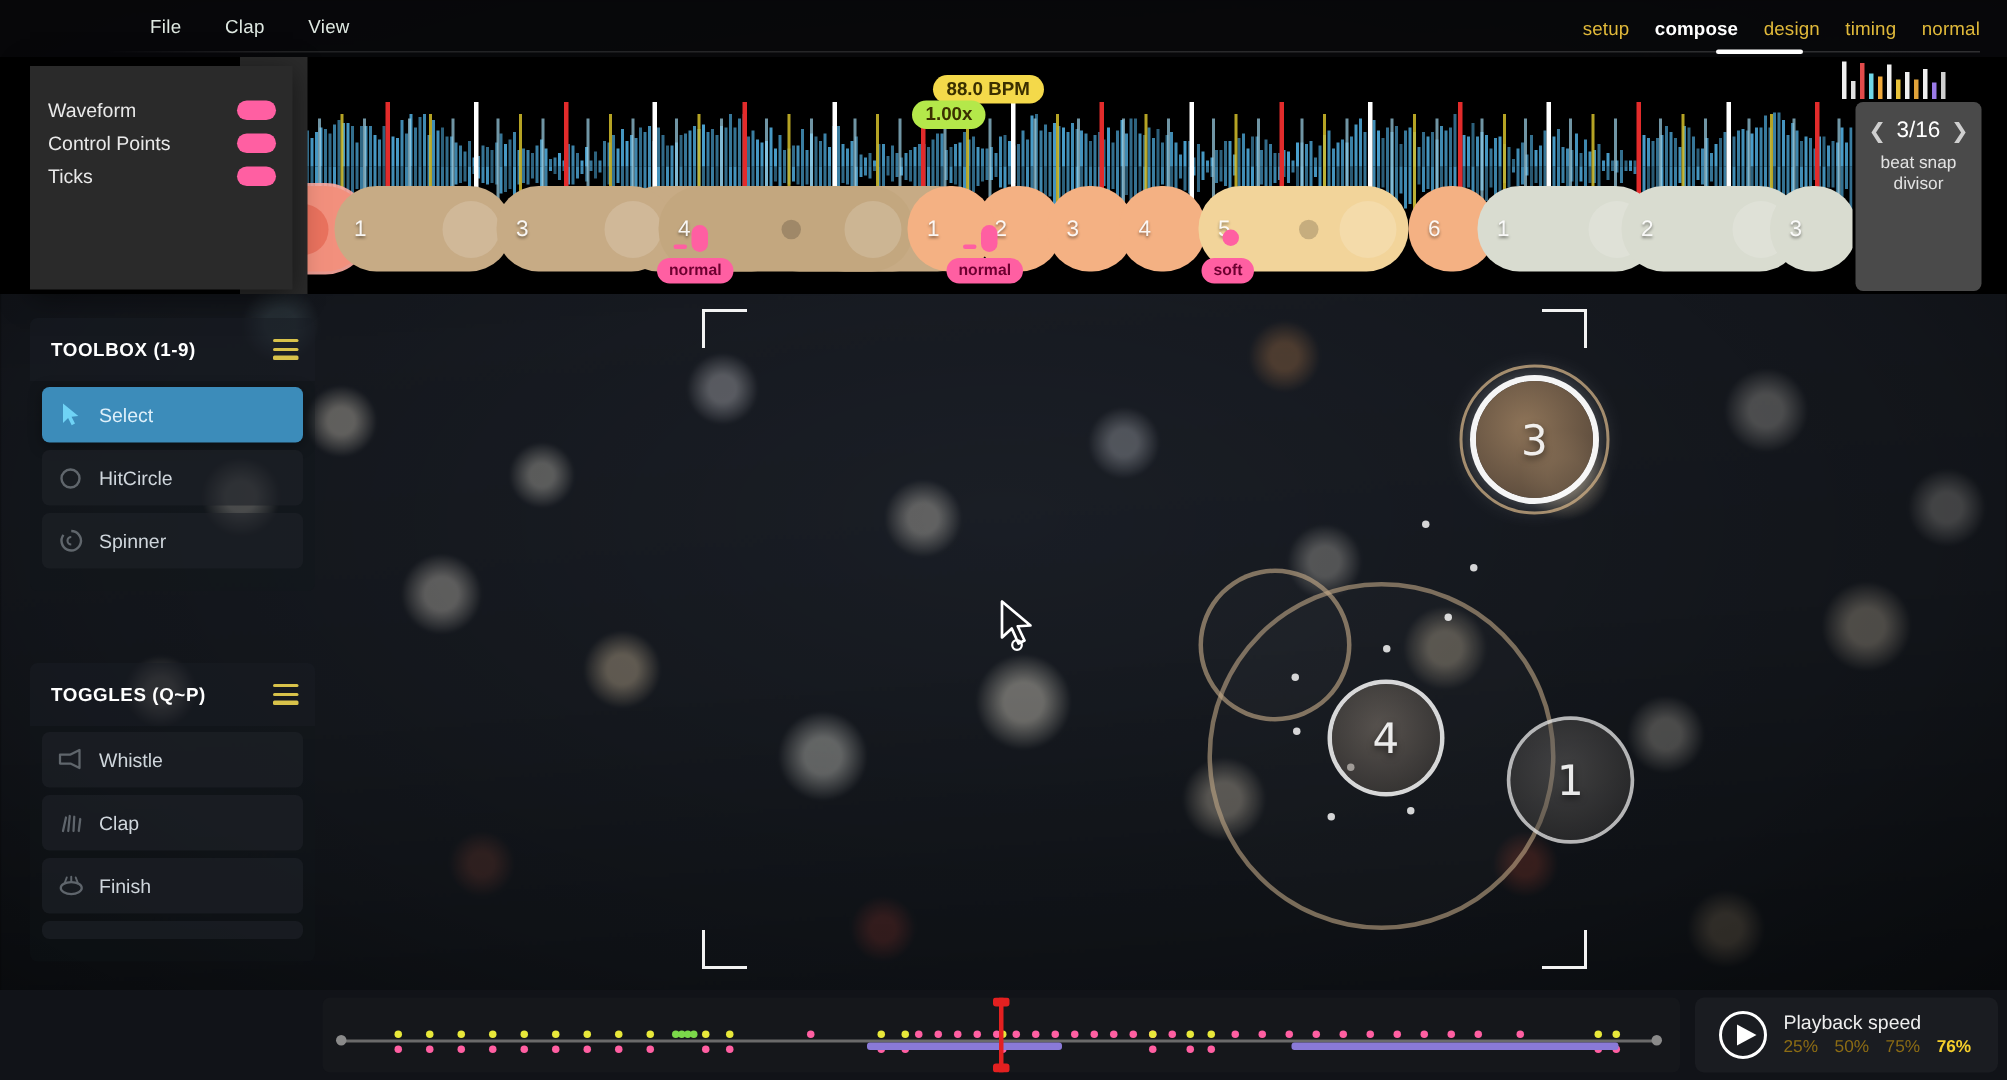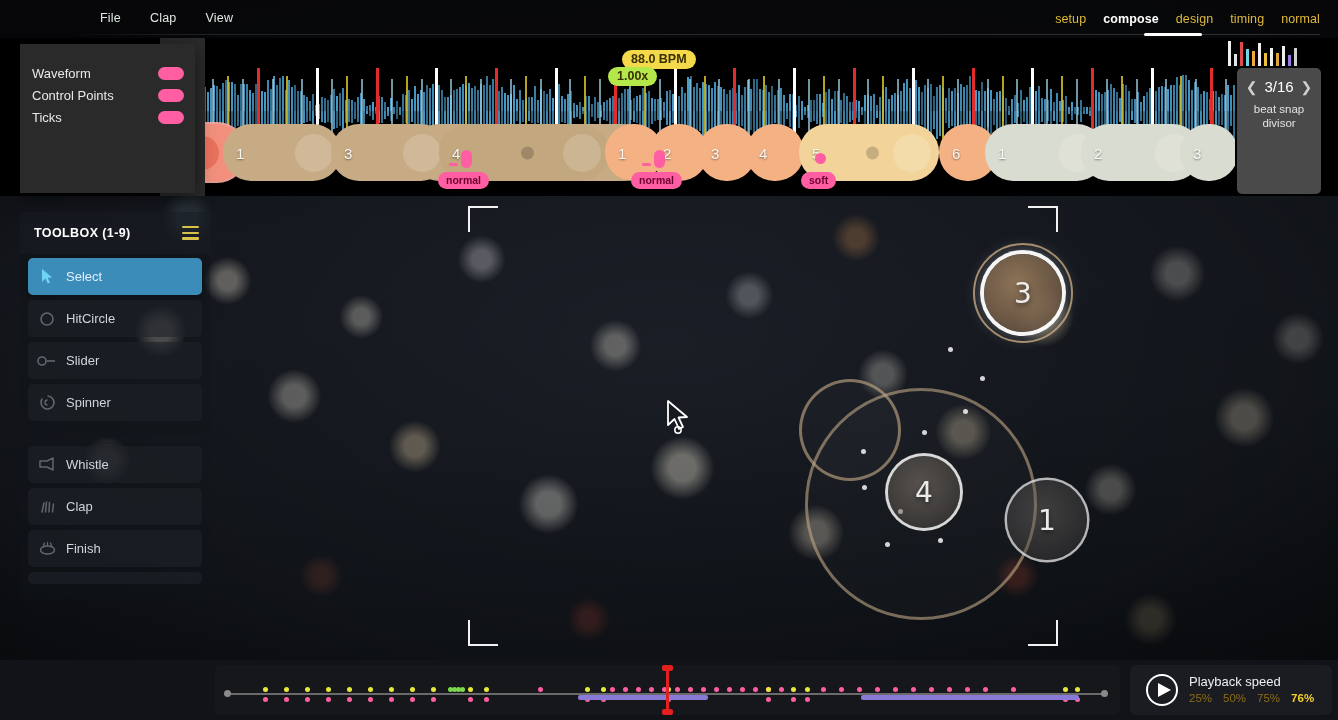--- a/index.html
+++ b/index.html
@@ -1261,40 +1261,39 @@
       <div class="tool-row">
         <span class="tool-ico">
           <svg width="16" height="16" viewBox="0 0 16 16">
               <circle cx="8" cy="8" r="6" fill="none" stroke="#9aa3aa" stroke-width="1.6"></circle>
             </svg>
         </span>
         <span class="tool-lbl">HitCircle</span>
       </div>
       <div class="tool-row">
         <span class="tool-ico">
-          <svg width="20" height="14" viewBox="0 0 20 14">
-              <circle cx="5" cy="7" r="4" fill="none" stroke="#9aa3aa" stroke-width="1.6"></circle>
-              <line x1="10" y1="7" x2="18" y2="7" stroke="#9aa3aa" stroke-width="1.6"></line>
-            </svg>
-        </span>
-        <span class="tool-lbl">Slider</span>
-      </div>
-      <div class="tool-row">
-        <span class="tool-ico">
           <svg width="17" height="17" viewBox="0 0 17 17">
               <path d="M8.5 2 A6.5 6.5 0 1 1 3.3 4.6" fill="none" stroke="#9aa3aa" stroke-width="1.6"></path>
               <path d="M8.5 6 A2.5 2.5 0 1 0 8.5 11" fill="none" stroke="#9aa3aa" stroke-width="1.4"></path>
             </svg>
         </span>
         <span class="tool-lbl">Spinner</span>
       </div>
     </div>
   </div>
 
   <div class="panel" style="top:442px;">
+    <div class="panel-head">
+      <div class="panel-title">TOGGLES (Q~P)</div>
+      <div class="hamburger">
+          <i></i>
+          <i></i>
+          <i></i>
+        </div>
+    </div>
     <div class="panel-body">
       <div class="tool-row">
         <span class="tool-ico">
           <svg width="19" height="15" viewBox="0 0 19 15">
               <path d="M2 4 L9 4 L15 1 L15 13 L9 10 L2 10 Z" fill="none" stroke="#9aa3aa" stroke-width="1.5" stroke-linejoin="round"></path>
             </svg>
         </span>
         <span class="tool-lbl">Whistle</span>
       </div>
       <div class="tool-row">

